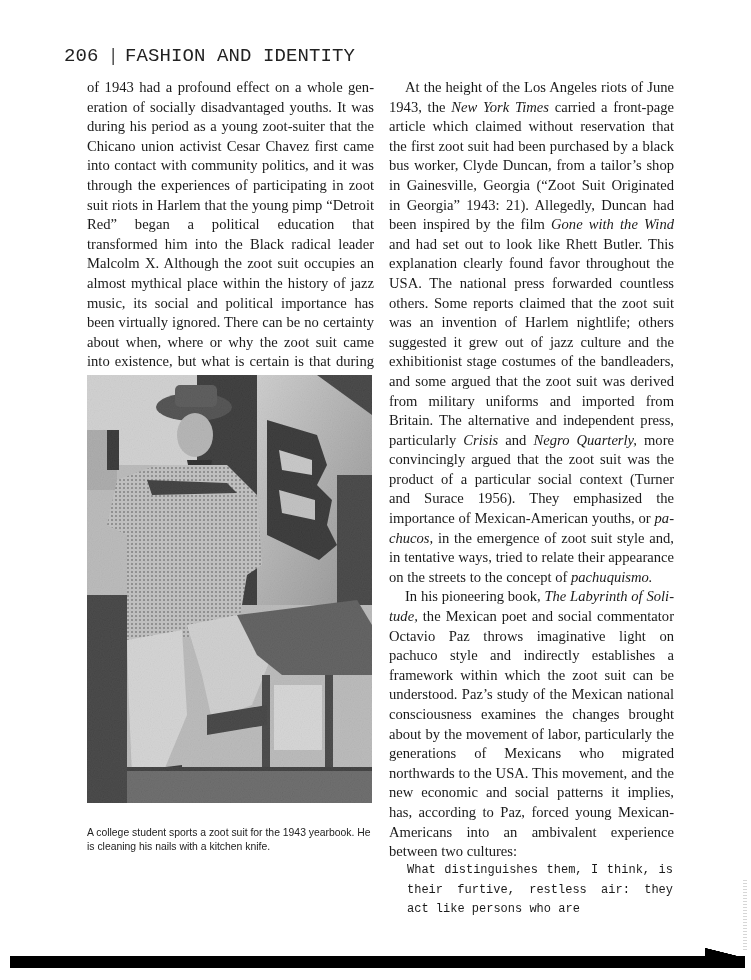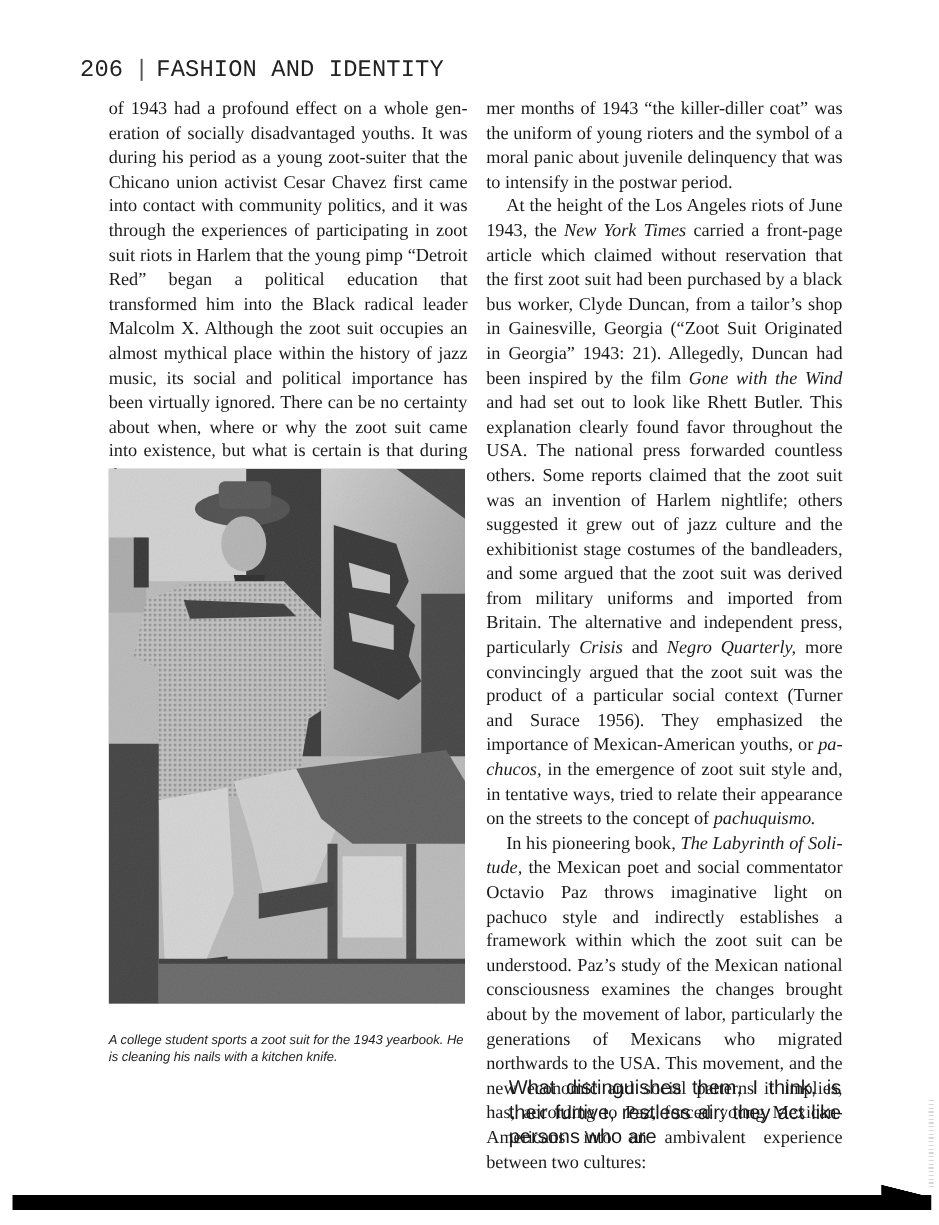--- a/index.html
+++ b/index.html
@@ -28,25 +28,25 @@
   }
   .figure svg { display: block; width: 100%; height: 100%; }
 
   .caption {
     position: absolute; left: 87px; top: 826px; width: 290px;
     font-family: "Liberation Sans", sans-serif; font-size: 10.4px; line-height: 14px; color: #222;
     text-align: justify;
   }
   .caption .fig-label { font-weight: bold; font-size: 11.4px; margin-right: 4px; }
   .caption p { margin: 0; }
-  .caption .note { font-style: italic; text-align: left; }
+  .caption .note { text-align: left; }
 
   .blockquote {
     position: absolute; left: 407px; top: 861px; width: 266px;
-    font-family: Liberation Sans, sans-serif; font-size: 16px; line-height: 19.6px; text-align: justify;
+    font-family: Liberation Mono, monospace; font-size: 12px; line-height: 19.6px; text-align: justify;
   }
 
   .bottom-bar {
     position: absolute; left: 10px; top: 956px; width: 735px; height: 12px; background: #000;
   }
   .bottom-curl {
     position: absolute; right: 6px; top: 948px; width: 40px; height: 10px;
     background: linear-gradient(to top right, #000 50%, transparent 52%);
   }
   .edge-speckle {
@@ -113,21 +113,20 @@
     <rect x="40" y="392" width="245" height="4" fill="#333"></rect>
     <rect x="0" y="0" width="285" height="428" fill="#888" filter="url(#grain)" opacity="0.25"></rect>
   </svg>
 </div>
 
 <div class="caption">
   <p class="note">A college student sports a zoot suit for the 1943 yearbook. He is cleaning his nails with a kitchen knife.</p>
 </div>
 
 <div class="col col-right">
-  <p>mer months of 1943 “the killer-diller coat” was the uniform of young rioters and the symbol of a moral panic about juvenile delinquency that was to intensify in the postwar period.</p>
   <p class="indent"><span>At the height of the Los Angeles riots of June 1943, the </span><em>New York Times</em><span> carried a front-page article which claimed without reservation that the first zoot suit had been purchased by a black bus worker, Clyde Duncan, from a tailor’s shop in Gainesville, Georgia (“Zoot Suit Originated in Georgia” 1943: 21). Allegedly, Duncan had been inspired by the film </span><em>Gone with the Wind</em><span> and had set out to look like Rhett Butler. This explanation clearly found favor throughout the USA. The national press forwarded countless others. Some reports claimed that the zoot suit was an inven­tion of Harlem nightlife; others suggested it grew out of jazz culture and the exhibitionist stage cos­tumes of the bandleaders, and some argued that the zoot suit was derived from military uniforms and imported from Britain. The alternative and independent press, particularly </span><em>Crisis</em><span> and </span><em>Negro Quarterly,</em><span> more convincingly argued that the zoot suit was the product of a particular social context (Turner and Surace 1956). They emphasized the importance of Mexican-American youths, or </span><em>pa­chucos,</em><span> in the emergence of zoot suit style and, in tentative ways, tried to relate their appearance on the streets to the concept of </span><em>pachuquismo.</em></p>
   <p class="indent"><span>In his pioneering book, </span><em>The Labyrinth of Soli­tude,</em><span> the Mexican poet and social commentator Octavio Paz throws imaginative light on pachuco style and indirectly establishes a framework within which the zoot suit can be understood. Paz’s study of the Mexican national consciousness examines the changes brought about by the movement of labor, particularly the generations of Mexicans who migrated northwards to the USA. This move­ment, and the new economic and social patterns it implies, has, according to Paz, forced young Mexican-Americans into an ambivalent experi­ence between two cultures:</span></p>
 </div>
 
 <div class="blockquote">What distinguishes them, I think, is their fur­tive, restless air: they act like persons who are</div>
 
 <div class="edge-speckle"></div>
 <div class="bottom-curl"></div>
 <div class="bottom-bar"></div>
 

